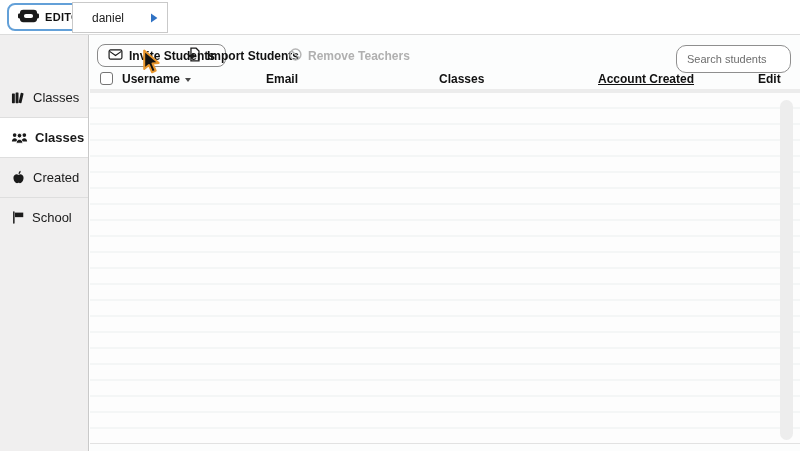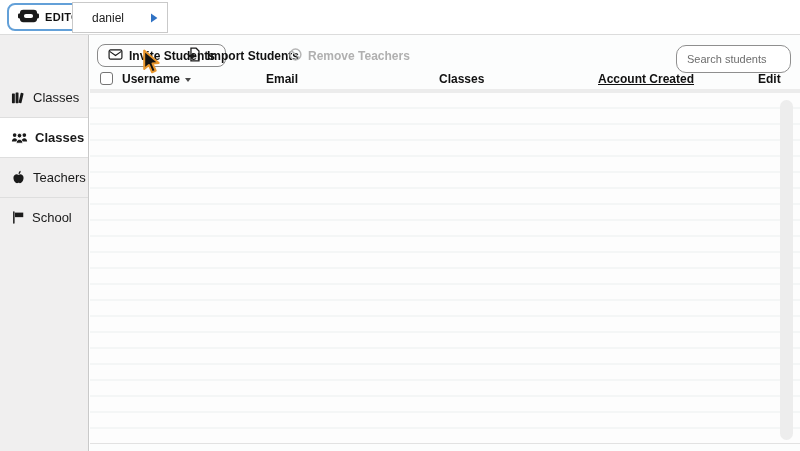--- a/index.html
+++ b/index.html
@@ -177,21 +177,21 @@
     </div>
     <div class="side-sep"></div>
 
     <div class="side-item">
       <span class="ic">
         <svg width="15" height="15" viewBox="0 0 16 16" fill="#1a1a1a">
           <path d="M8.2 4.6c-.4-1.6.4-3 2-3.7.3 1.7-.5 3.1-2 3.7z"></path>
           <path d="M8 5.2C5.9 3.8 2.6 5 2.6 8.3c0 2.9 1.9 5.7 3.9 5.7.8 0 1-.4 1.5-.4s.7.4 1.5.4c2 0 3.9-2.8 3.9-5.7C13.4 5 10.1 3.8 8 5.2z"></path>
         </svg>
       </span>
-      <span>Teachers</span>
+      <span>Created</span>
     </div>
     <div class="side-sep"></div>
 
     <div class="side-item">
       <span class="ic">
         <svg width="14" height="15" viewBox="0 0 16 16" fill="#1a1a1a">
           <rect x="2.4" y="0.8" width="1.7" height="14.4" rx="0.8"></rect>
           <path d="M4.6 2.4 H14 V7.6 H4.6 Z"></path>
         </svg>
       </span>

